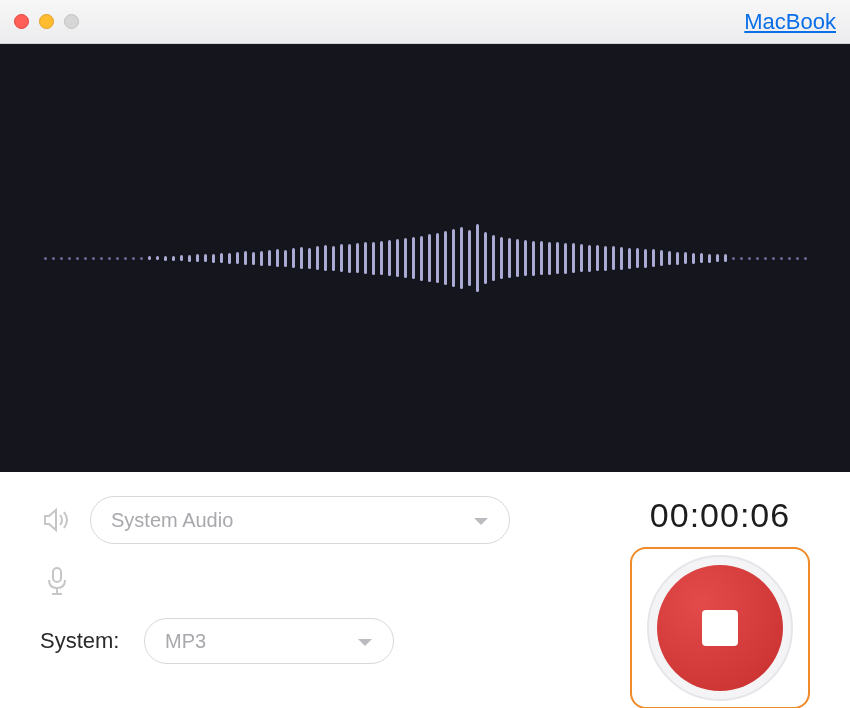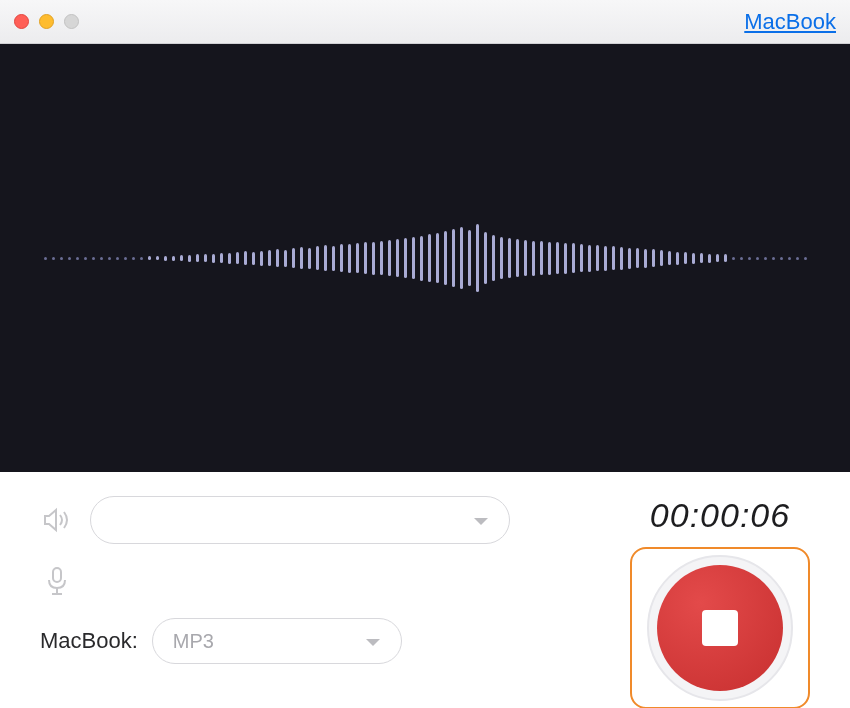--- a/index.html
+++ b/index.html
@@ -126,21 +126,20 @@
     font-size: 20px;
     cursor: pointer;
     background: #fff;
   }
   .format-dropdown .chevron { margin-left: auto; color: #bcbcc0; }
   .right-controls {
     display: flex;
     flex-direction: column;
     align-items: center;
     gap: 12px;
-    font-style: italic;
   }
   .timer {
     font-size: 34px;
     font-weight: 500;
     color: #1d1d1f;
     letter-spacing: 1px;
   }
   .record-frame {
     width: 180px;
     height: 162px;
@@ -296,41 +295,42 @@
 
     <div class="control-row">
       <div class="icon-slot">
         <svg width="30" height="26" viewBox="0 0 30 26" fill="none" stroke="#c6c6c9" stroke-width="2">
           <path d="M3 9 H7 L14 3 V23 L7 17 H3 Z"></path>
           <path d="M18 8 Q22 13 18 18"></path>
           <path d="M22 5 Q28 13 22 21"></path>
         </svg>
       </div>
       <div class="dropdown">
+        <span>System Audio</span>
         <span class="chevron">
           <svg width="16" height="10" viewBox="0 0 16 10" fill="#bcbcc0">
               <path d="M1 1 L8 8 L15 1 Z"></path>
             </svg>
         </span>
       </div>
     </div>
 
     <div class="control-row">
       <div class="icon-slot">
         <svg width="24" height="30" viewBox="0 0 24 30" fill="none" stroke="#c6c6c9" stroke-width="2">
           <rect x="8" y="2" width="8" height="14" rx="4"></rect>
           <path d="M4 14 Q4 22 12 22 Q20 22 20 14"></path>
           <line x1="12" y1="22" x2="12" y2="28"></line>
           <line x1="7" y1="28" x2="17" y2="28"></line>
         </svg>
       </div>
     </div>
 
     <div class="format-row">
-      <span class="format-label">MacBook:</span>
+      <span class="format-label">System:</span>
       <div class="format-dropdown">
         <span>MP3</span>
         <span class="chevron">
           <svg width="16" height="10" viewBox="0 0 16 10" fill="#bcbcc0">
               <path d="M1 1 L8 8 L15 1 Z"></path>
             </svg>
         </span>
       </div>
     </div>
 

